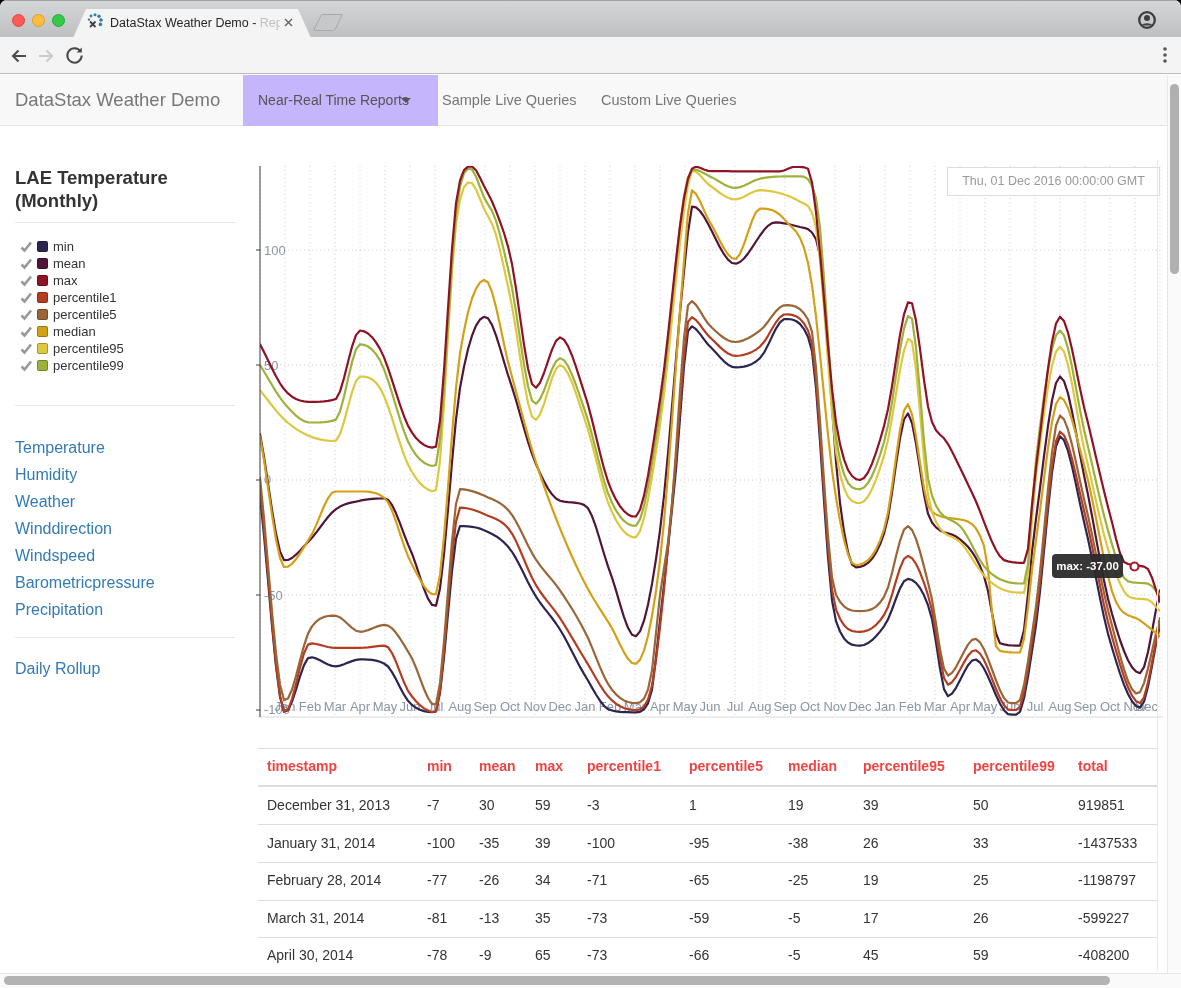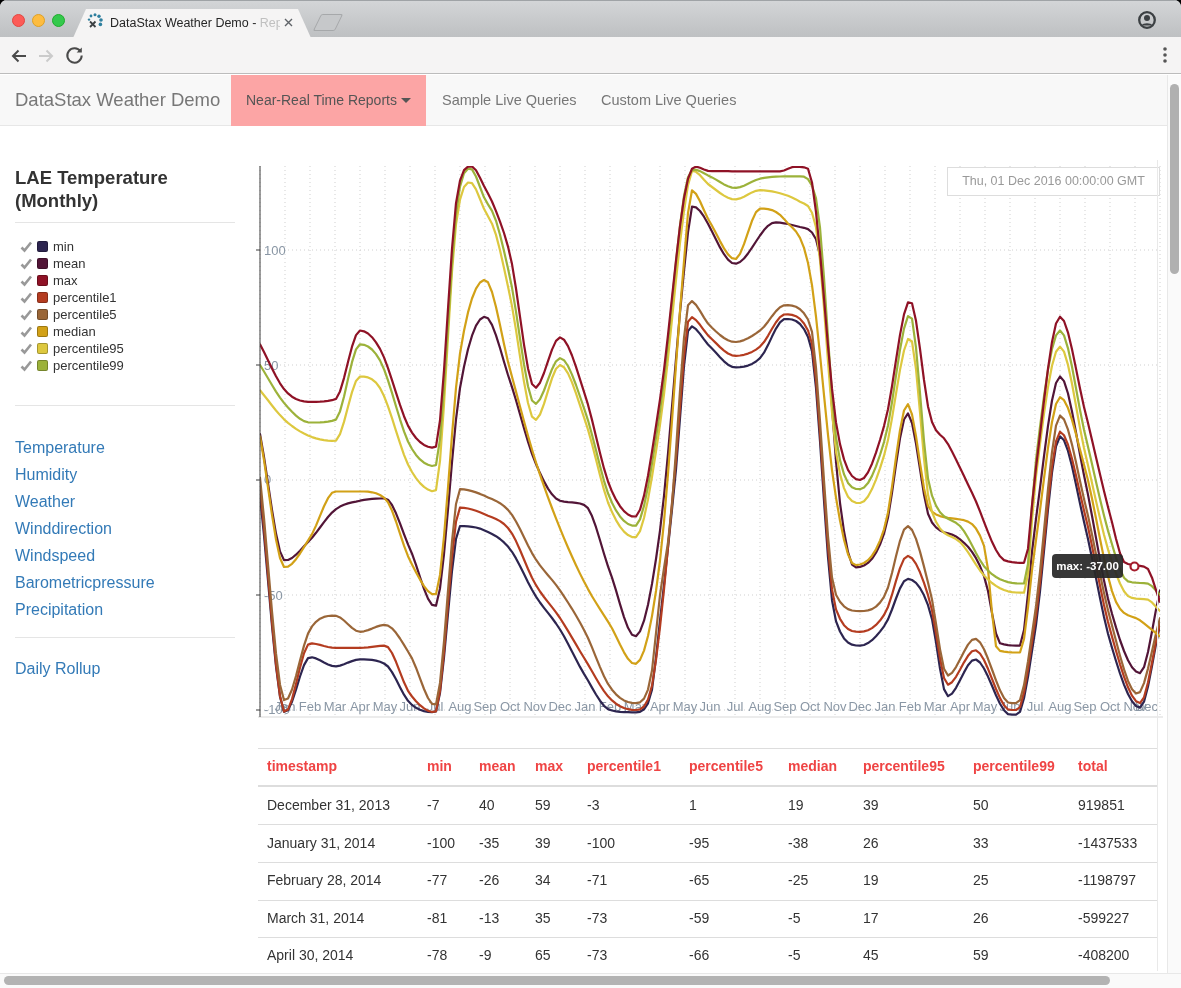--- a/index.html
+++ b/index.html
@@ -20,21 +20,21 @@
 #avatar { position:absolute; left:1138px; top:10px; }
 
 #toolbar { position:absolute; left:0; top:37px; width:1181px; height:37px; background:#f5f4f4; border-bottom:1px solid #bcbcbc; }
 #urlbox { position:absolute; left:93px; top:5px; width:1050px; height:27px; background:#fff; border:1px solid #c9c9c9; border-radius:3px; }
 #urltext { position:absolute; left:27px; top:6px; font-size:14.5px; color:#2b2b2b; letter-spacing:0.1px; }
 #urltext .g { color:#8e8e8e; }
 
 #navbar { position:absolute; left:0; top:75px; width:1167px; height:51px; background:#f8f8f8; border-bottom:1px solid #e7e7e7; }
 #brand { position:absolute; left:15px; top:0; height:50px; line-height:50px; font-size:18.5px; color:#777; }
 .navitem { position:absolute; top:0; height:50px; line-height:50px; font-size:14.5px; color:#777; }
-#navactive { position:absolute; left:231px; top:0; width:195px; height:51px; background:#fca5a5; }
+#navactive { position:absolute; left:243px; top:0; width:195px; height:51px; background:#c4b5fd; }
 #navactive span { position:absolute; left:15px; top:0; height:50px; line-height:50px; font-size:14px; color:#555; white-space:nowrap; }
 #caret { position:absolute; left:401px; top:23px; width:0; height:0; border-left:5px solid transparent; border-right:5px solid transparent; border-top:5px solid #555; }
 
 #sidebar { position:absolute; left:15px; top:140px; width:220px; }
 #sidebar h4 { position:absolute; left:0; top:26px; font-size:18.5px; font-weight:bold; color:#333; line-height:23px; }
 .shr { position:absolute; left:0; width:220px; border-top:1px solid #e5e5e5; }
 .leg { position:absolute; left:5px; height:17px; font-size:13px; color:#333; white-space:nowrap; }
 .leg svg { vertical-align:-2px; }
 .leg .sq { display:inline-block; width:11px; height:11px; border-radius:2px; margin:0 5px 0 4px; vertical-align:-1px; border:1px solid rgba(0,0,0,0.25); }
 .slink { position:absolute; left:0; font-size:16px; color:#337ab7; }
@@ -272,21 +272,21 @@
 <div class="th" style="left:277px;top:10px">max</div>
 <div class="th" style="left:329px;top:10px">percentile1</div>
 <div class="th" style="left:431px;top:10px">percentile5</div>
 <div class="th" style="left:530px;top:10px">median</div>
 <div class="th" style="left:605px;top:10px">percentile95</div>
 <div class="th" style="left:715px;top:10px">percentile99</div>
 <div class="th" style="left:820px;top:10px">total</div>
 <div class="rowline" style="top:37px;border-top-width:2px"></div>
 <div class="td" style="left:9px;top:49px">December 31, 2013</div>
 <div class="td" style="left:169px;top:49px">-7</div>
-<div class="td" style="left:221px;top:49px">40</div>
+<div class="td" style="left:221px;top:49px">30</div>
 <div class="td" style="left:277px;top:49px">59</div>
 <div class="td" style="left:329px;top:49px">-3</div>
 <div class="td" style="left:431px;top:49px">1</div>
 <div class="td" style="left:530px;top:49px">19</div>
 <div class="td" style="left:605px;top:49px">39</div>
 <div class="td" style="left:715px;top:49px">50</div>
 <div class="td" style="left:820px;top:49px">919851</div>
 <div class="rowline" style="top:76px"></div>
 <div class="td" style="left:9px;top:86.5px">January 31, 2014</div>
 <div class="td" style="left:169px;top:86.5px">-100</div>

